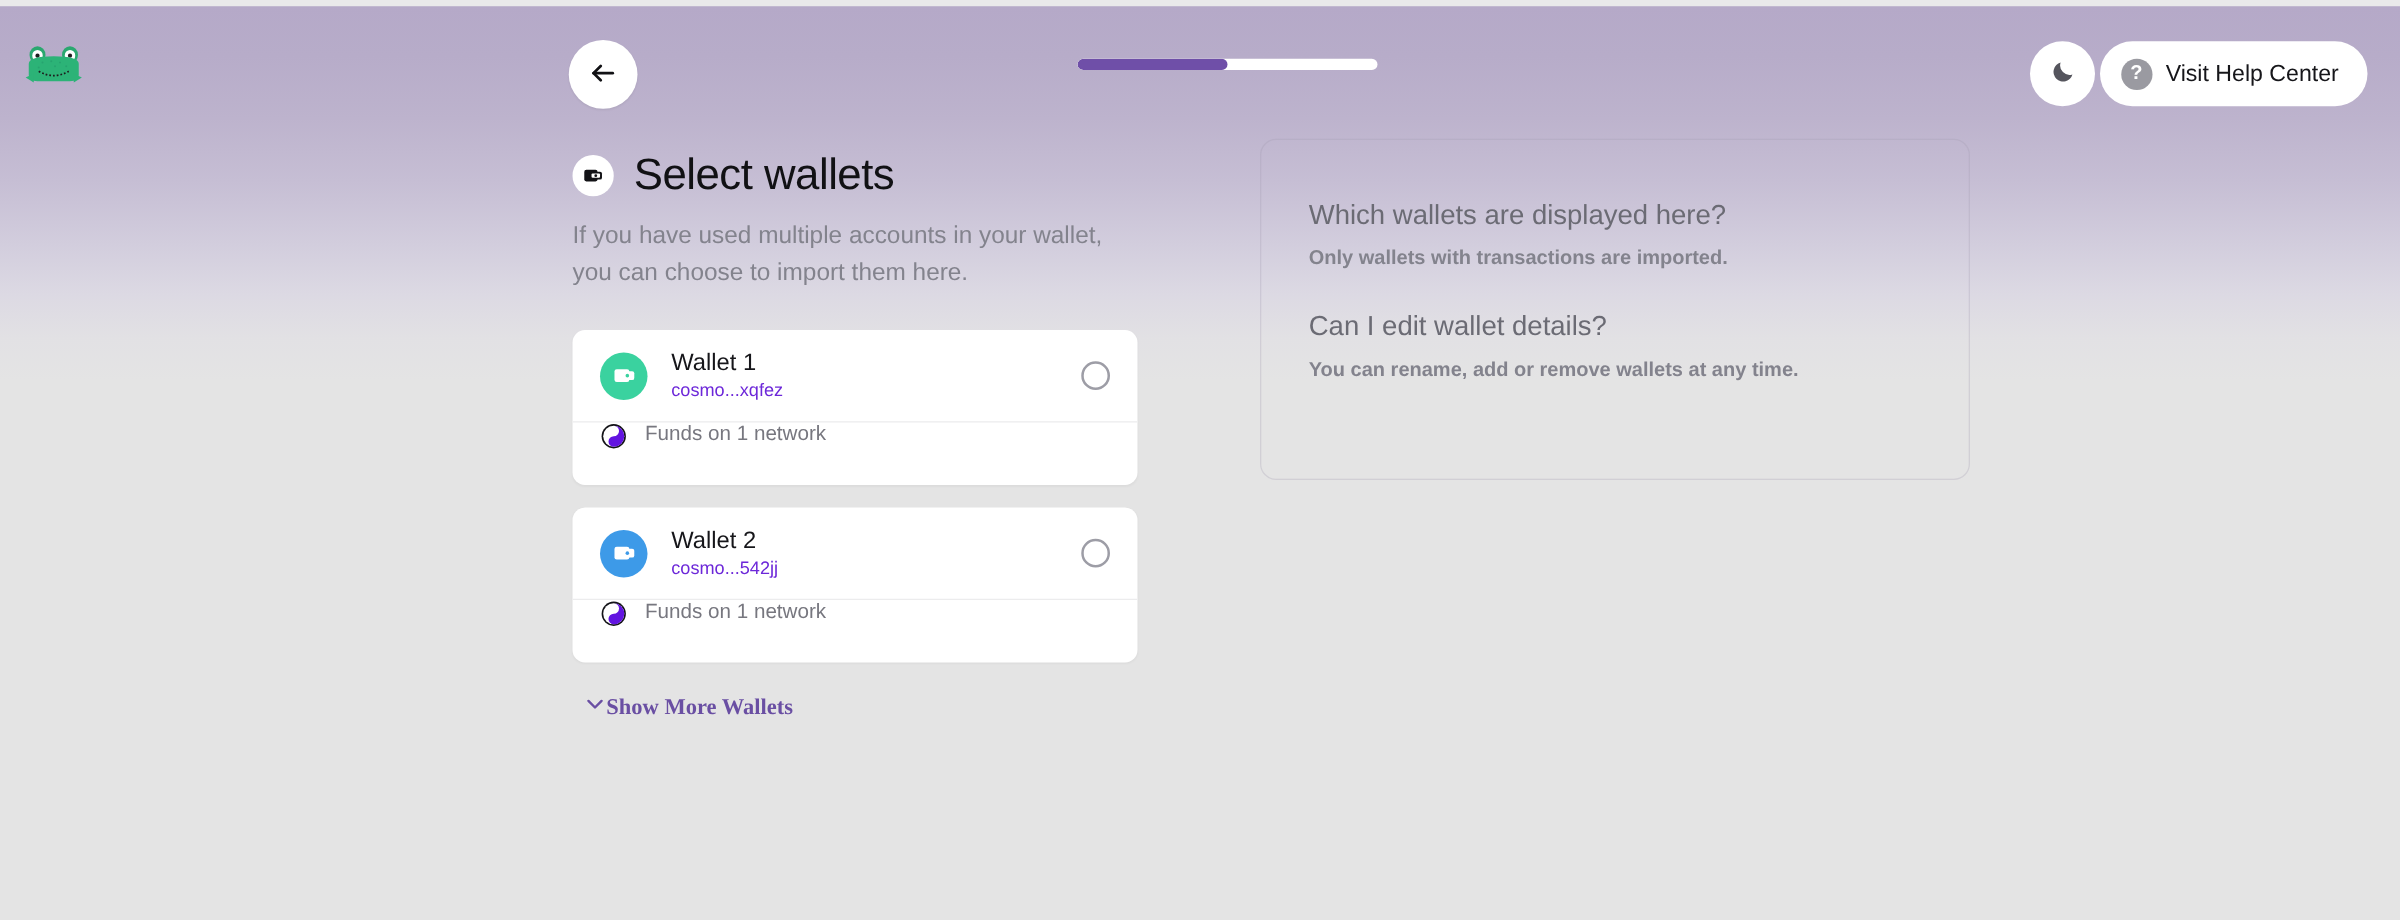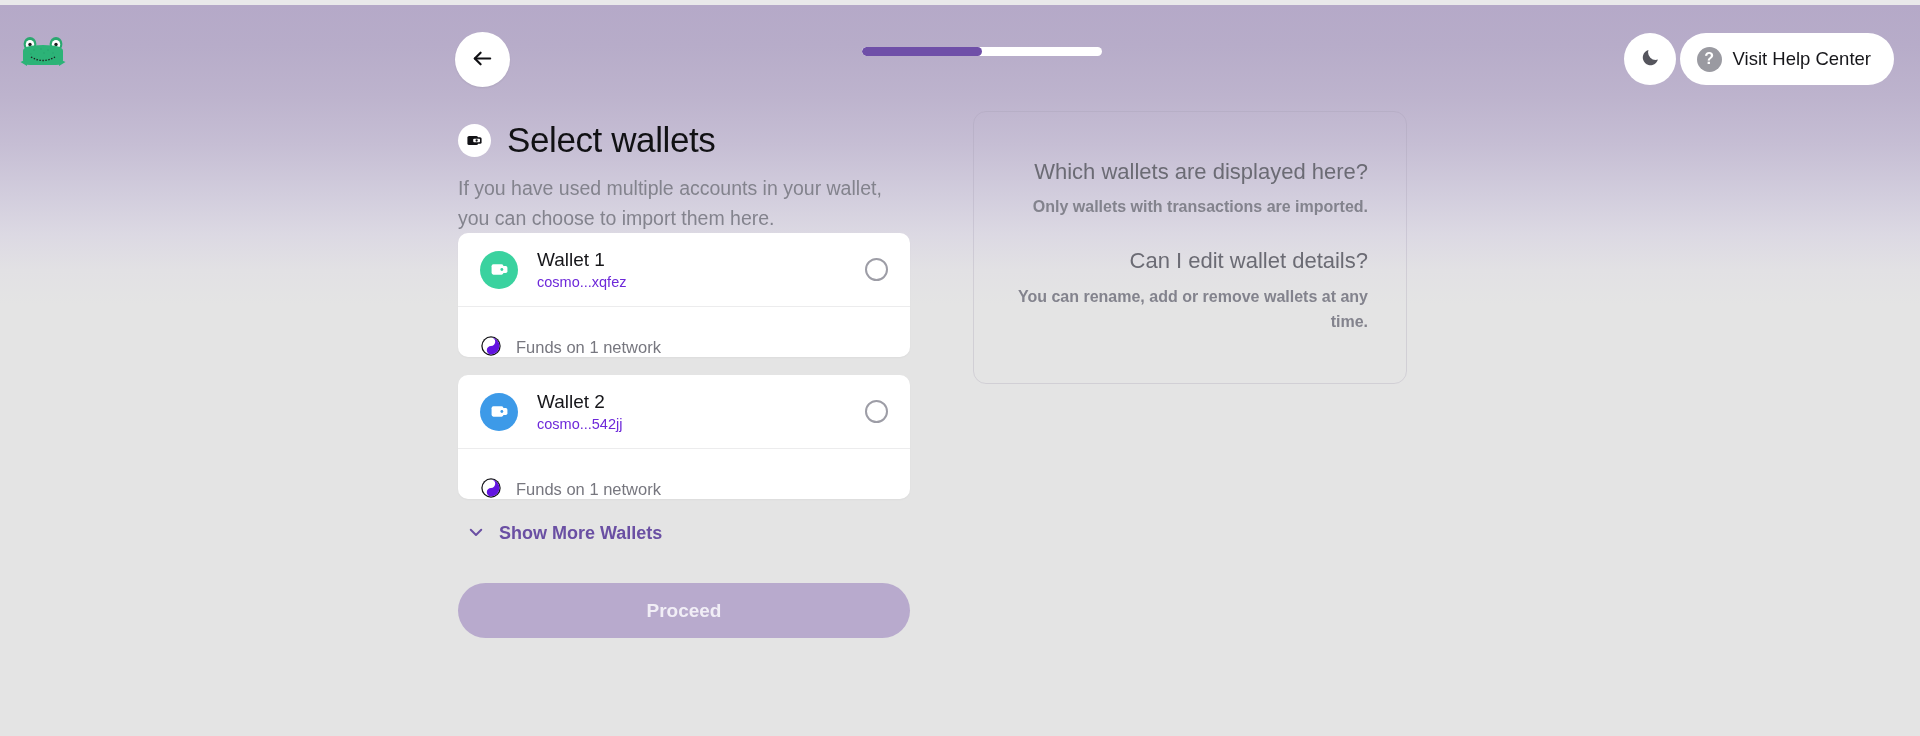--- a/index.html
+++ b/index.html
@@ -177,20 +177,21 @@
     margin-top: 17px;
     font-size: 19.5px;
     line-height: 1.52;
     color: #83838d;
     font-weight: 400;
     width: 450px;
   }
 
   
   .wallet-list {
+    margin-top: 31px;
   }
 
   .wallet-card {
     width: 452px;
     background: #ffffff;
     border-radius: 10px;
     overflow: hidden;
     margin-bottom: 18px;
     box-shadow: 0 1px 2px rgba(0,0,0,0.035);
   }
@@ -246,48 +247,48 @@
 
   .wallet-divider {
     height: 1px;
     background: #ececed;
     margin: 0 0px;
   }
 
   .wallet-network {
     height: 50px;
     display: flex;
-    align-items: flex-end;
+    align-items: flex-start;
     padding: 0 22px;
     gap: 14px;
   }
 
   .network-icon {
     width: 22px;
     height: 22px;
     flex: none;
   }
 
   .network-label {
     font-size: 16.5px;
     color: #77777f;
   }
 
   
   .show-more {
     display: flex;
     align-items: center;
-    gap: 14px;
+    gap: 0;
     margin-top: 16px;
     margin-left: 9px;
     background: none;
     border: none;
     cursor: pointer;
     padding: 6px 0;
-    font-family: Liberation Sans, sans-serif;
+    font-family: Liberation Serif, serif;
   }
 
   .show-more-label {
     font-size: 18px;
     font-weight: bold;
     color: #6a4fa3;
   }
 
   
   .proceed-button {
@@ -300,28 +301,27 @@
     color: #f1eef6;
     font-size: 19px;
     font-weight: bold;
     font-family: "Liberation Sans", sans-serif;
     cursor: default;
   }
 
   
   .faq-panel {
     position: absolute;
-    left: 973px;
+    left: 1008px;
     top: 106px;
-    width: 434px;
+    width: 568px;
     height: 273px;
     border-radius: 13px;
     border: 1px solid rgba(160,155,175,0.28);
     padding: 46px 38px 0 38px;
-    text-align: right;
   }
 
   .faq-q {
     font-size: 22px;
     color: #6b6b74;
     font-weight: 400;
     line-height: 1.28;
   }
 
   .faq-a {
@@ -473,21 +473,20 @@
 
     <button class="show-more">
       <span>
         <svg viewBox="0 0 24 24" width="18" height="18" fill="none" stroke="#6a4fa3" stroke-width="2.6" stroke-linecap="round" stroke-linejoin="round">
           <polyline points="5,9 12,16 19,9"></polyline>
         </svg>
       </span>
       <span class="show-more-label">Show More Wallets</span>
     </button>
 
-    <button class="proceed-button">Proceed</button>
   </div>
 
   <div class="faq-panel" id="faq-panel">
       <div class="faq-item">
         <div class="faq-q">Which wallets are displayed here?</div>
         <div class="faq-a">Only wallets with transactions are imported.</div>
       </div>
       <div class="faq-item">
         <div class="faq-q">Can I edit wallet details?</div>
         <div class="faq-a">You can rename, add or remove wallets at any time.</div>

